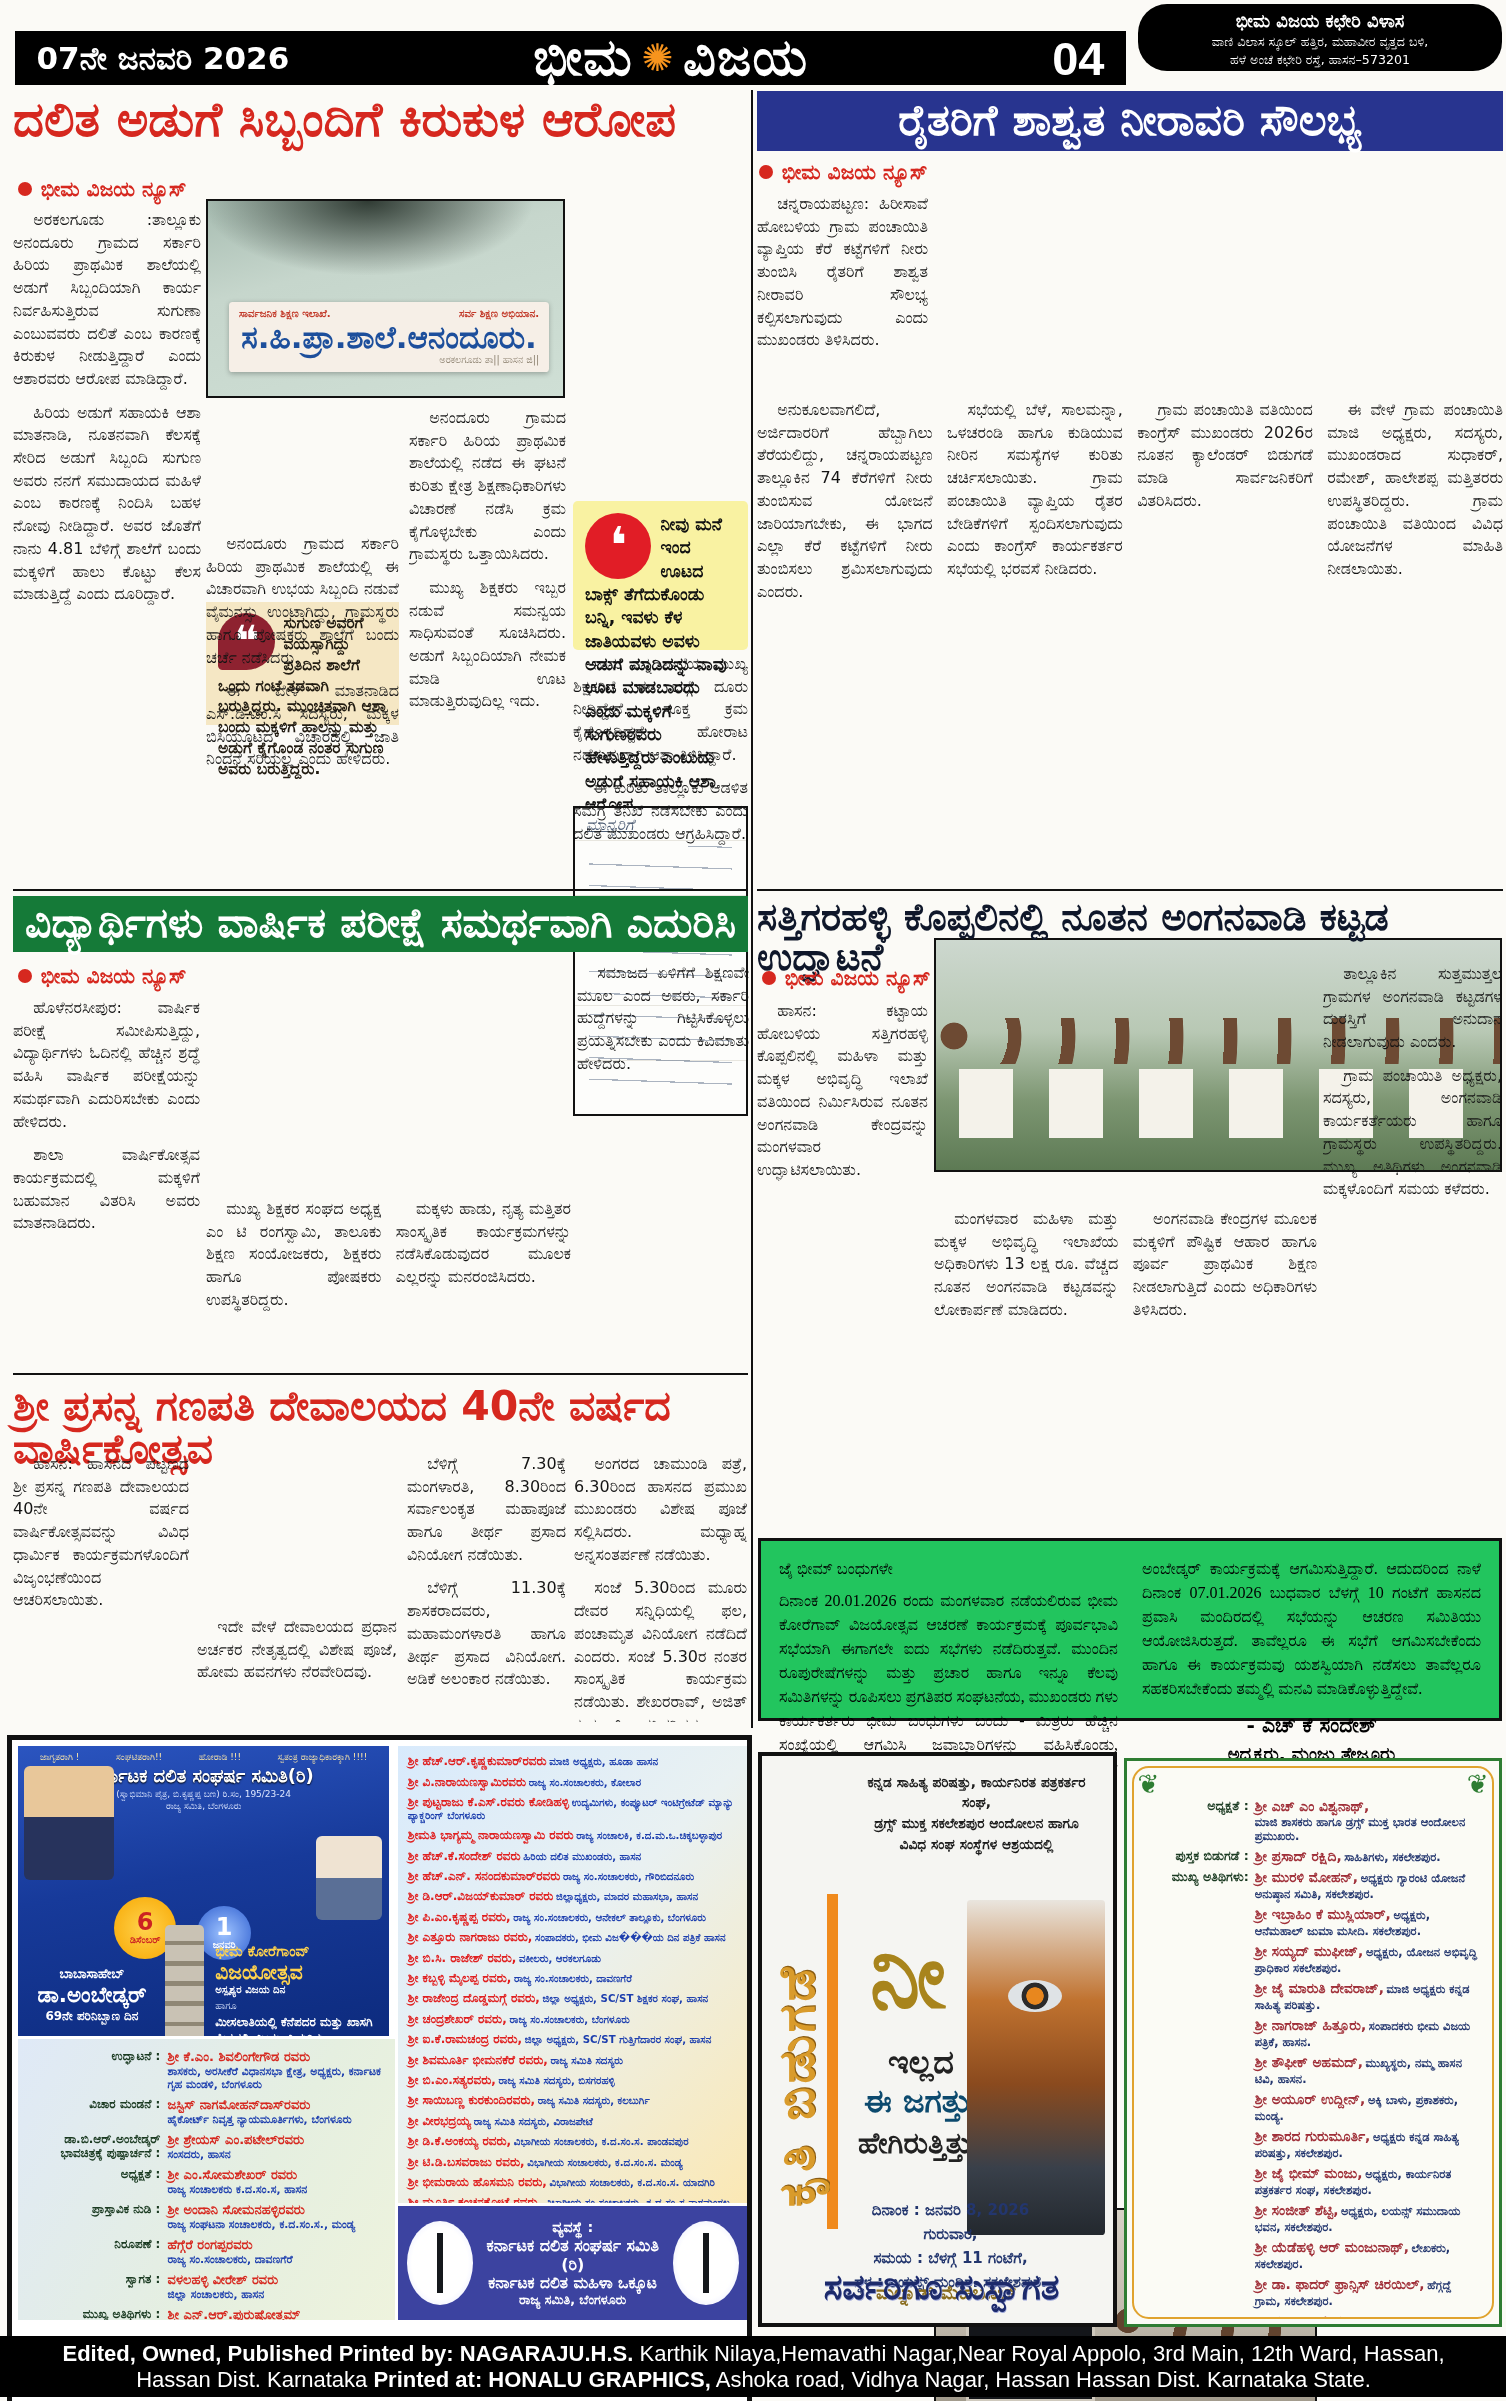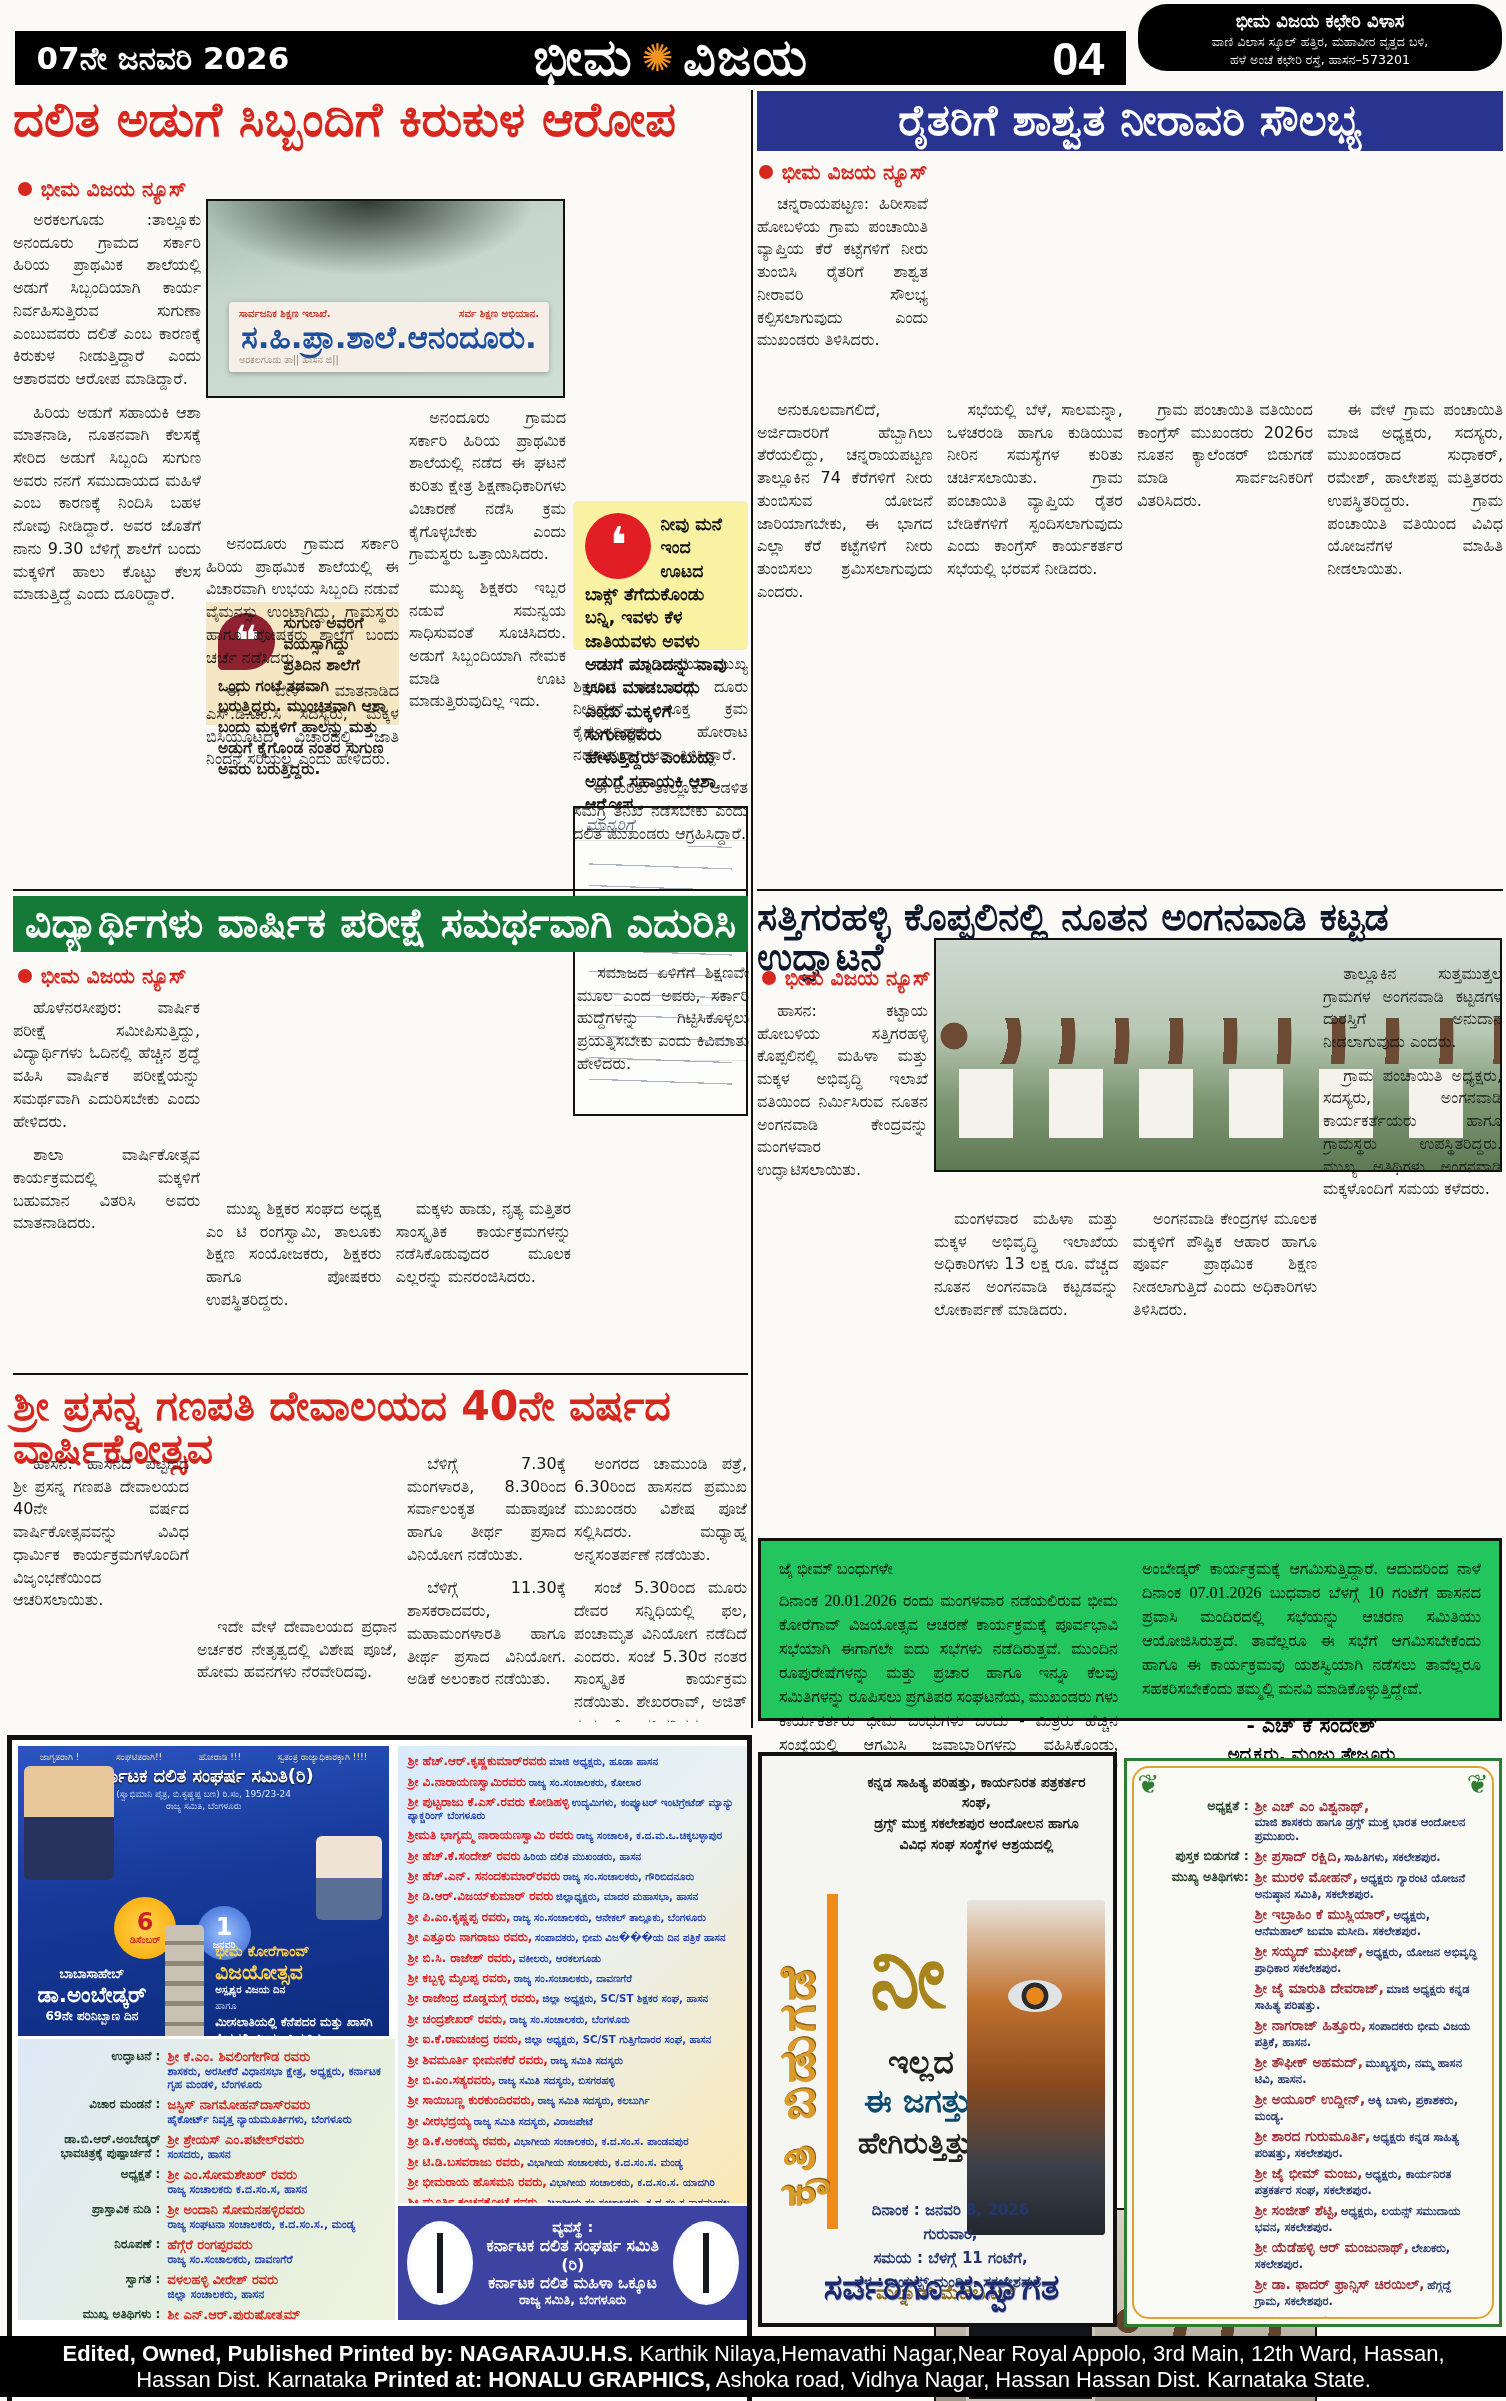--- a/index.html
+++ b/index.html
@@ -31,21 +31,21 @@
   
   .vrule{background:#111;width:1.8px}
   .hrule{background:#111;height:2.4px}
   
   .photo{border:2.4px solid #111;overflow:hidden;position:relative}
   .photo-school{background:linear-gradient(165deg,#a8bdb2 0%,#c6d6cc 35%,#cfdfd5 100%)}
   .photo-school .mould{position:absolute;left:0;top:0;width:100%;height:45%;background:radial-gradient(ellipse at 45% 0%,rgba(25,35,28,.85),rgba(25,35,28,0) 60%)}
   .signboard{position:absolute;left:6%;right:4%;top:52%;background:#f6efe7;border-radius:3.6px;padding:6px 9.6px;box-shadow:0 1.8px 4.8px rgba(0,0,0,.25)}
   .signboard .s1{display:flex;justify-content:space-between;color:#c23a2a;font-size:10.2px;font-weight:bold}
   .signboard .s2{color:#1d4f9c;font-size:31px;font-weight:900;text-align:center;line-height:1.1}
-  .signboard .s3{color:#8a7f6d;font-size:9.6px;text-align:left}
+  .signboard .s3{color:#8a7f6d;font-size:9.6px;text-align:right}
   .photo-letter{background:repeating-linear-gradient(#fdfdfb 0 4.8px,#e8e6df 4.8px 5.4px,#fdfdfb 5.4px 27.5px)}
   .photo-letter .head{position:absolute;left:10.8px;top:8.4px;font-size:15.5px;color:#4a5a72;font-style:italic;text-decoration:underline}
   .photo-letter .scrib{position:absolute;left:14.4px;right:14.4px;top:38px;bottom:14.4px;background:repeating-linear-gradient(2deg,transparent 0 20.3px,rgba(70,90,120,.45) 20.3px 21.5px)}
   .photo-cal{background:linear-gradient(#cdd8cf 0%,#b8c8b4 40%,#7d9672 70%,#5d7a54 100%)}
   .photo-cal .heads{position:absolute;left:0;right:0;top:34%;height:20%;background:repeating-radial-gradient(circle at 18px 18px,#6d4a33 0 13px,transparent 13.8px 54px)}
   .photo-cal .cals{position:absolute;left:4%;right:4%;top:56%;height:30%;background:repeating-linear-gradient(90deg,#f4f2ea 0 54px,transparent 54px 90px)}
   .photo-stage{background:linear-gradient(#e4cf86 0%,#cdb96a 30%,#95a85e 65%,#6d8748 100%)}
   .photo-stage .garland{position:absolute;left:0;right:0;top:8%;height:14%;background:repeating-radial-gradient(circle at 15.5px 15.5px,#c2572c 0 9.6px,transparent 10.2px 38px)}
   .photo-stage .heads{position:absolute;left:0;right:0;top:46%;height:22%;background:repeating-radial-gradient(circle at 20.3px 18px,#5e402c 0 12px,transparent 12.6px 49px)}
   .photo-plaque{background:linear-gradient(#d8d2c6 0%,#c2bbae 45%,#938b7c 100%)}
@@ -160,21 +160,21 @@
     <div class="l">ಹಳೆ ಅಂಚೆ ಕಛೇರಿ ರಸ್ತೆ, ಹಾಸನ–573201</div>
   </div>
 
   <div class="abs hl hl-red kn" style="left:13px;top:94px;width:735px;font-size:48px">ದಲಿತ ಅಡುಗೆ ಸಿಬ್ಬಂದಿಗೆ ಕಿರುಕುಳ ಆರೋಪ</div>
   <div class="abs byline kn" style="left:18px;top:177px">
     <span class="dot"></span>
     <span>ಭೀಮ ವಿಜಯ ನ್ಯೂಸ್</span>
   </div>
   <div class="abs btxt kn" style="left:13px;top:209px;width:188px;height:673px;overflow:hidden">
       <p>ಅರಕಲಗೂಡು :ತಾಲ್ಲೂಕು ಅನಂದೂರು ಗ್ರಾಮದ ಸರ್ಕಾರಿ ಹಿರಿಯ ಪ್ರಾಥಮಿಕ ಶಾಲೆಯಲ್ಲಿ ಅಡುಗೆ ಸಿಬ್ಬಂದಿಯಾಗಿ ಕಾರ್ಯ ನಿರ್ವಹಿಸುತ್ತಿರುವ ಸುಗುಣಾ ಎಂಬುವವರು ದಲಿತೆ ಎಂಬ ಕಾರಣಕ್ಕೆ ಕಿರುಕುಳ ನೀಡುತ್ತಿದ್ದಾರೆ ಎಂದು ಆಶಾರವರು ಆರೋಪ ಮಾಡಿದ್ದಾರೆ.</p>
-      <p>ಹಿರಿಯ ಅಡುಗೆ ಸಹಾಯಕಿ ಆಶಾ ಮಾತನಾಡಿ, ನೂತನವಾಗಿ ಕೆಲಸಕ್ಕೆ ಸೇರಿದ ಅಡುಗೆ ಸಿಬ್ಬಂದಿ ಸುಗುಣ ಅವರು ನನಗೆ ಸಮುದಾಯದ ಮಹಿಳೆ ಎಂಬ ಕಾರಣಕ್ಕೆ ನಿಂದಿಸಿ ಬಹಳ ನೋವು ನೀಡಿದ್ದಾರೆ. ಅವರ ಜೊತೆಗೆ ನಾನು 9.30 ಬೆಳಿಗ್ಗೆ ಶಾಲೆಗೆ ಬಂದು ಮಕ್ಕಳಿಗೆ ಹಾಲು ಕೊಟ್ಟು ಕೆಲಸ ಮಾಡುತ್ತಿದ್ದೆ ಎಂದು ದೂರಿದ್ದಾರೆ.</p>
+      <p>ಹಿರಿಯ ಅಡುಗೆ ಸಹಾಯಕಿ ಆಶಾ ಮಾತನಾಡಿ, ನೂತನವಾಗಿ ಕೆಲಸಕ್ಕೆ ಸೇರಿದ ಅಡುಗೆ ಸಿಬ್ಬಂದಿ ಸುಗುಣ ಅವರು ನನಗೆ ಸಮುದಾಯದ ಮಹಿಳೆ ಎಂಬ ಕಾರಣಕ್ಕೆ ನಿಂದಿಸಿ ಬಹಳ ನೋವು ನೀಡಿದ್ದಾರೆ. ಅವರ ಜೊತೆಗೆ ನಾನು 4.81 ಬೆಳಿಗ್ಗೆ ಶಾಲೆಗೆ ಬಂದು ಮಕ್ಕಳಿಗೆ ಹಾಲು ಕೊಟ್ಟು ಕೆಲಸ ಮಾಡುತ್ತಿದ್ದೆ ಎಂದು ದೂರಿದ್ದಾರೆ.</p>
     </div>
 
   <div class="abs photo photo-school" style="left:206px;top:199px;width:359px;height:199px">
     <div class="mould"></div>
     <div class="signboard kn">
       <div class="s1">
         <span>ಸಾರ್ವಜನಿಕ ಶಿಕ್ಷಣ ಇಲಾಖೆ.</span>
         <span>ಸರ್ವ ಶಿಕ್ಷಣ ಅಭಿಯಾನ.</span>
       </div>
       <div class="s2">ಸ.ಹಿ.ಪ್ರಾ.ಶಾಲೆ.ಆನಂದೂರು.</div>

